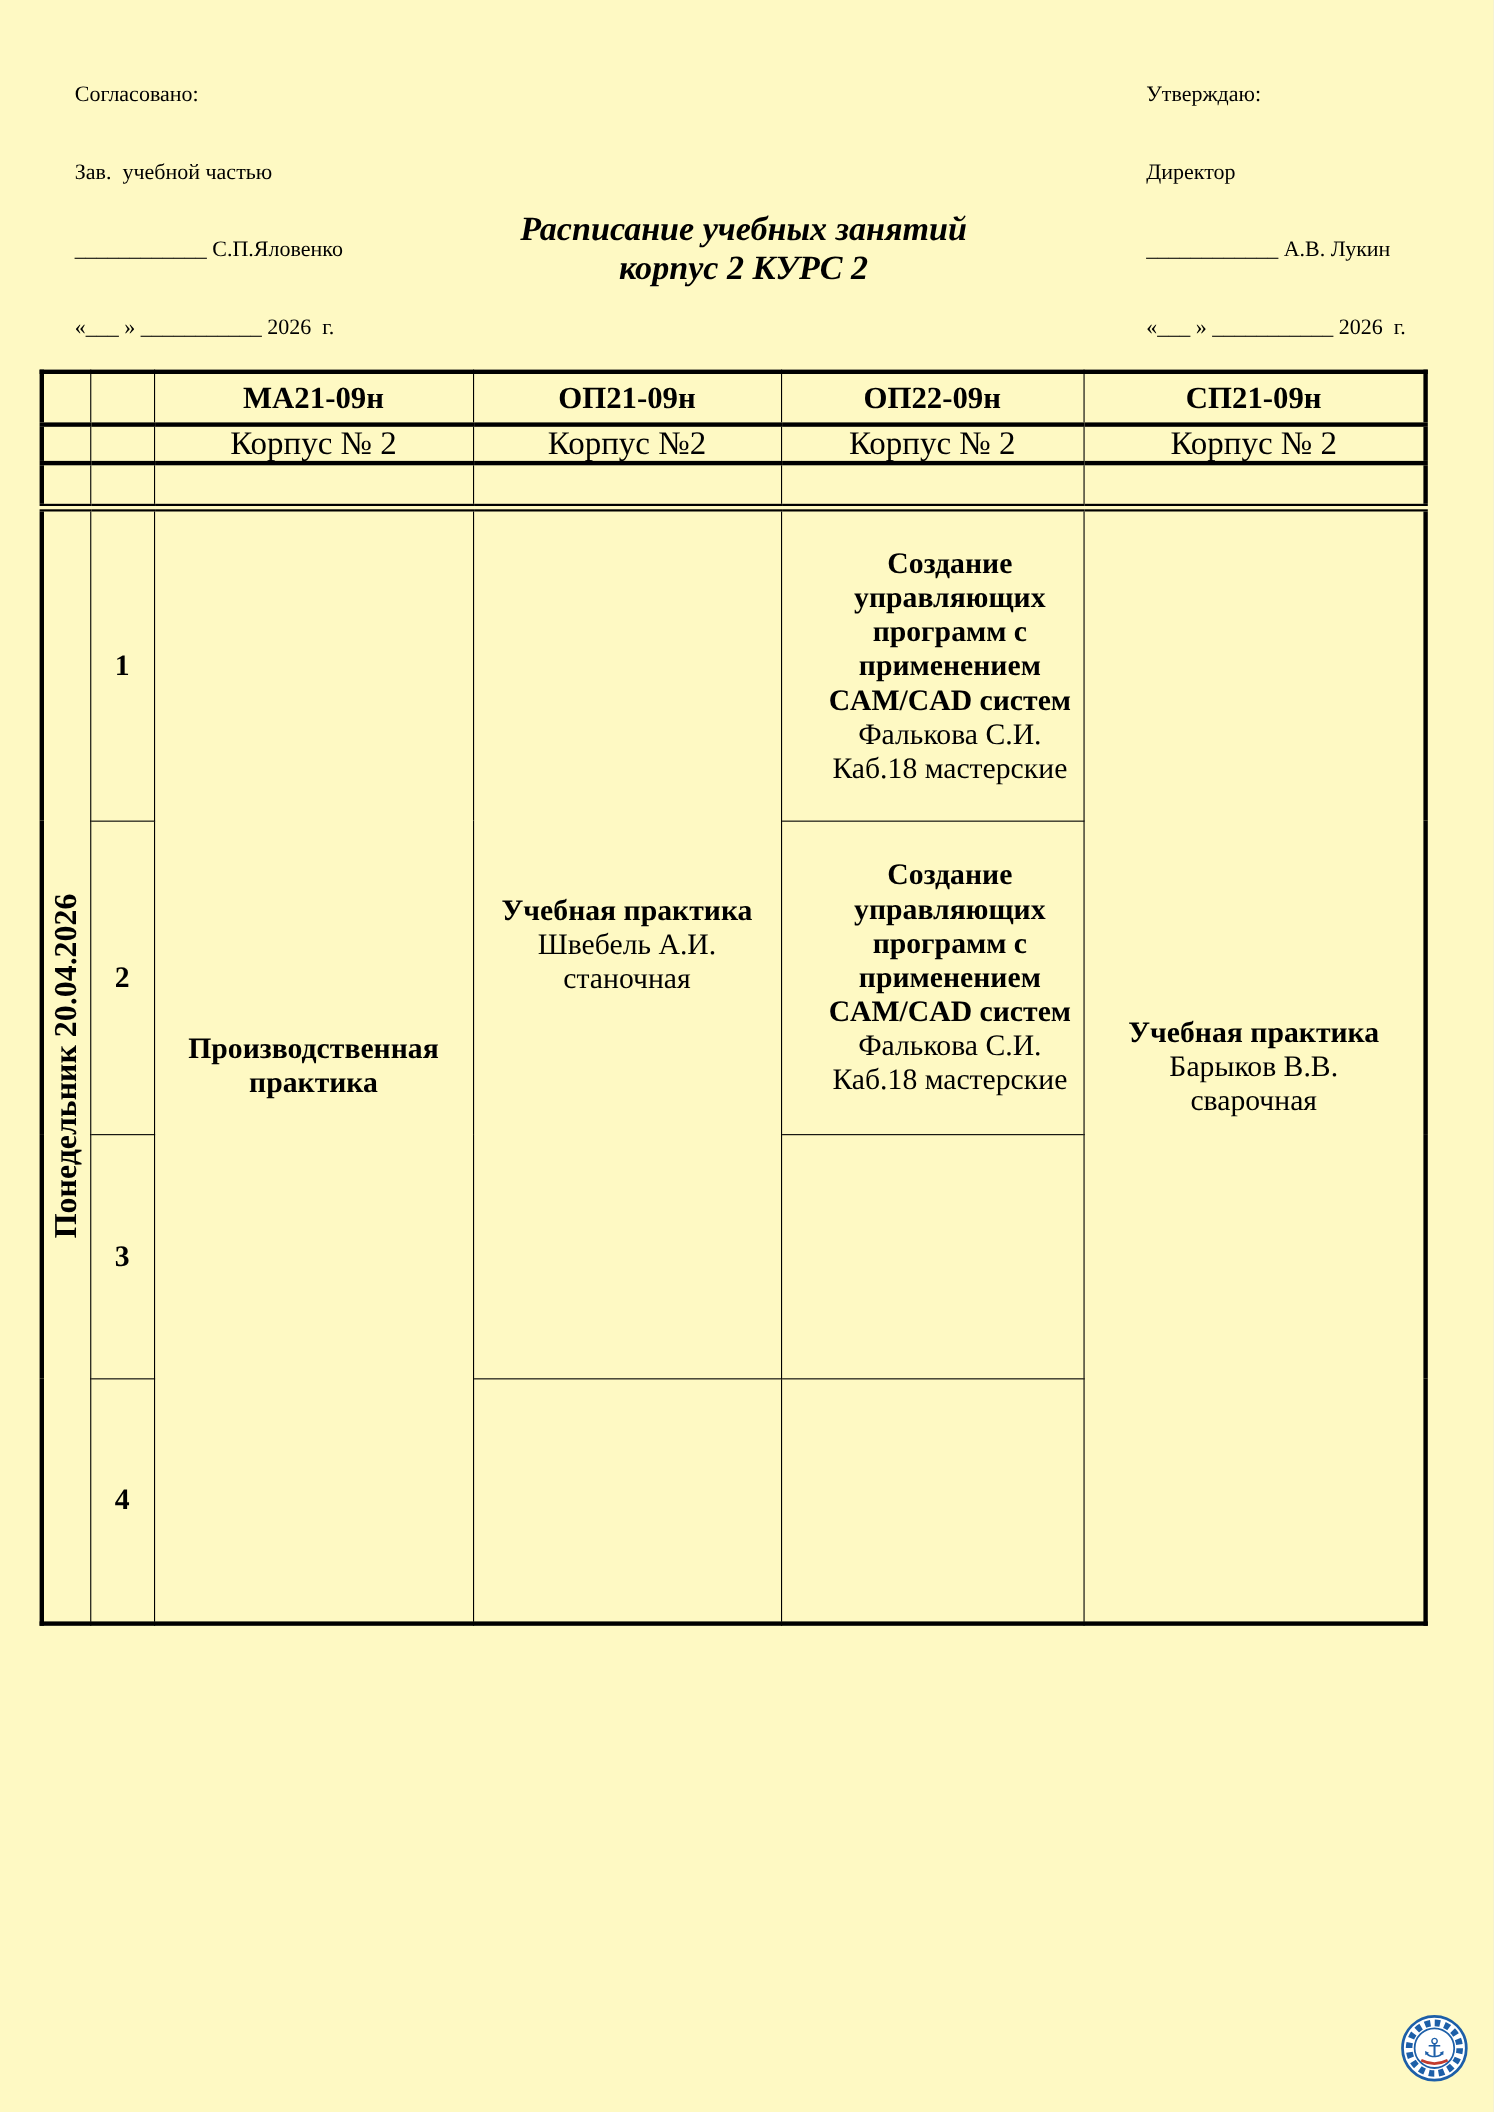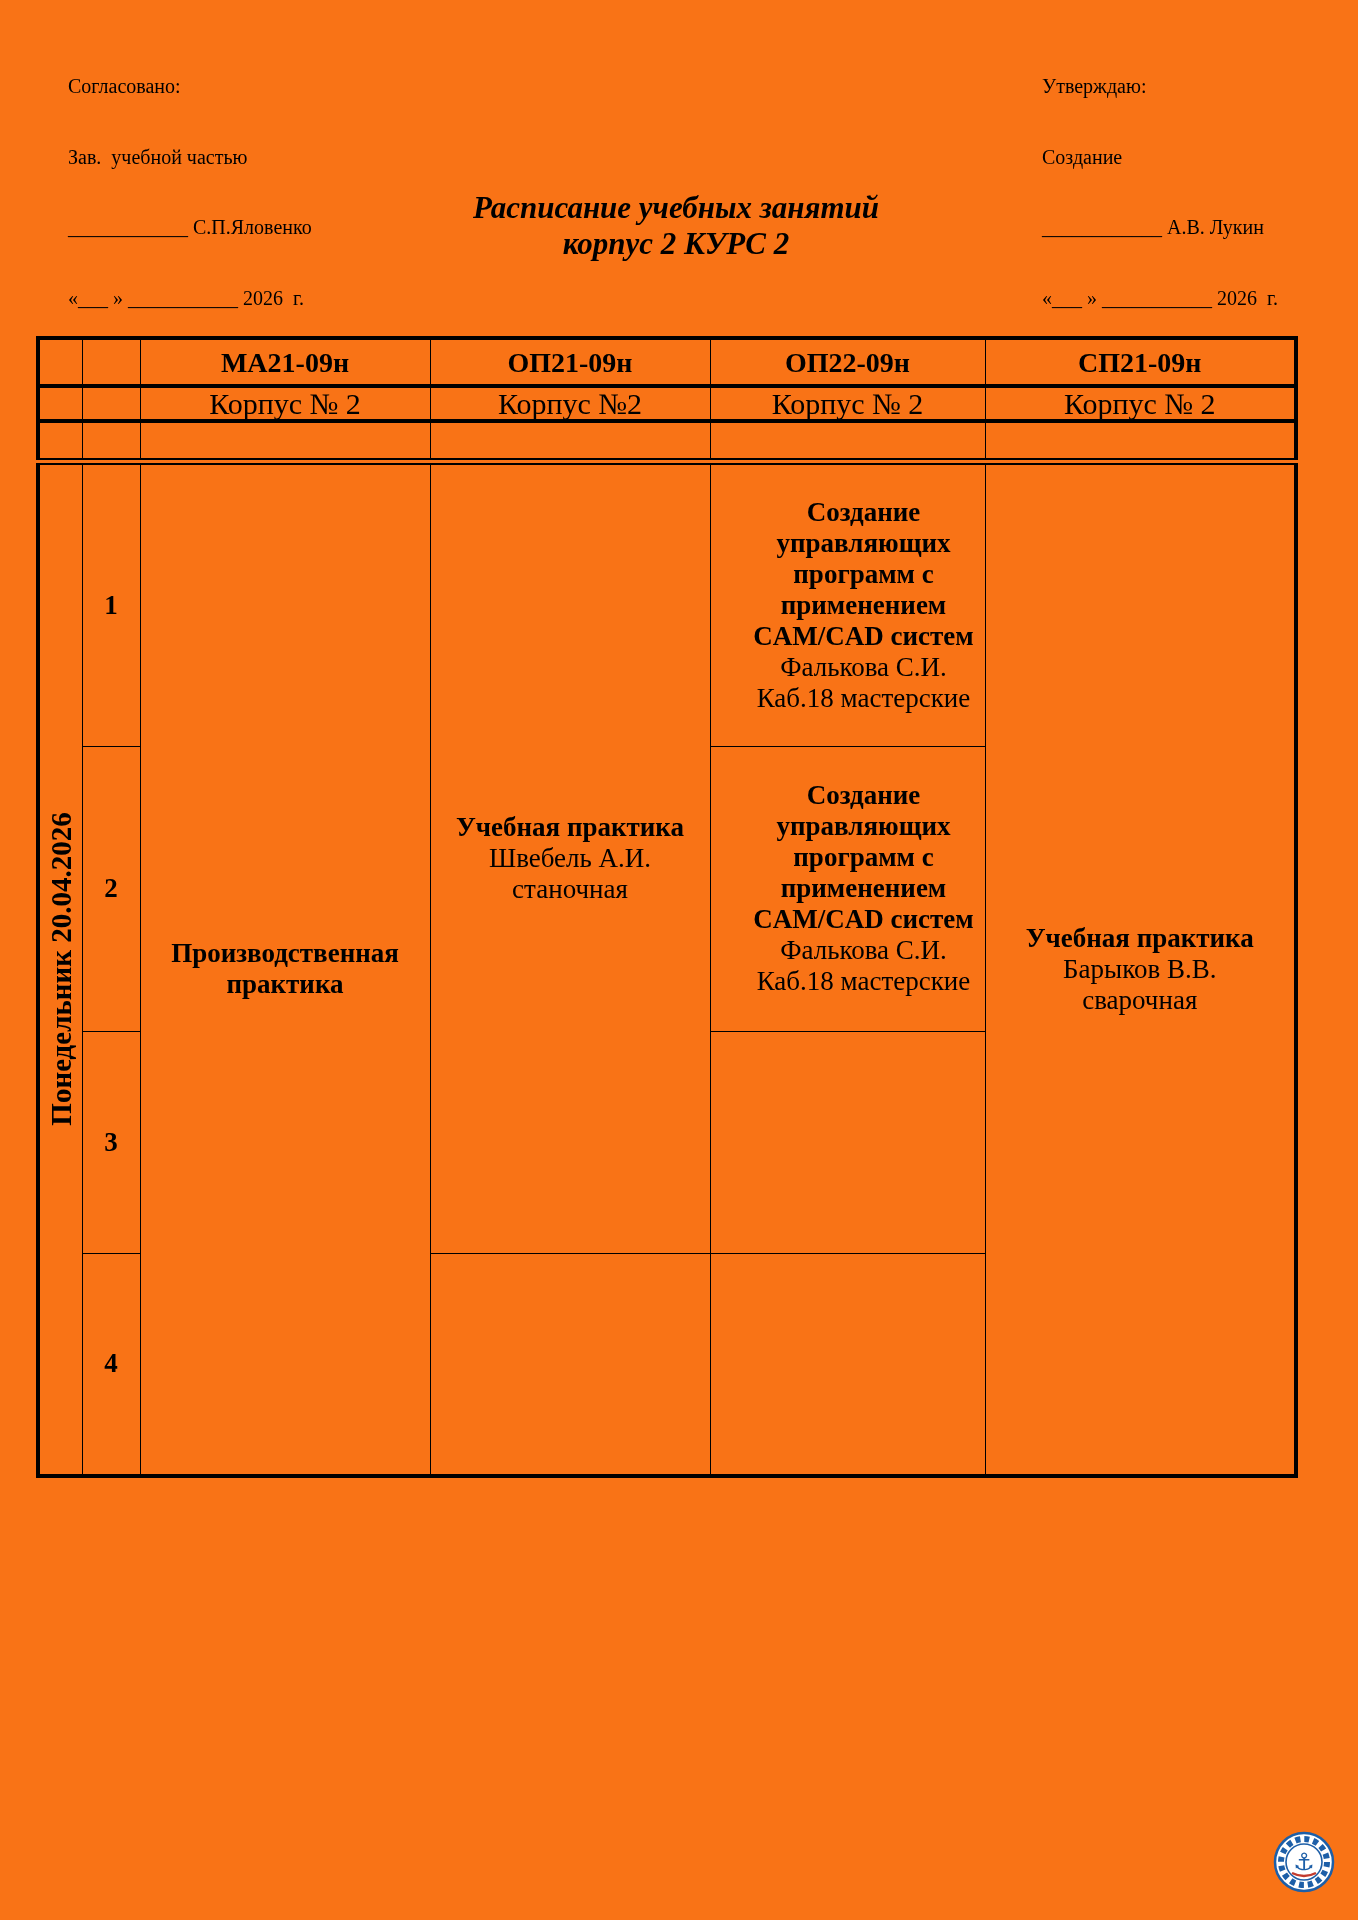--- a/index.html
+++ b/index.html
@@ -1,19 +1,19 @@
 <!DOCTYPE html>
 <html><head>
 <meta charset="utf-8">
 <style>
   html,body{margin:0;padding:0;background:#e8e8e8;}
   #page{
     position:relative;
     width:1358px;height:1920px;
-    background:#f97316;
+    background:#fef9c3;
     font-family:"Liberation Serif","DejaVu Serif",serif;
     color:#000;
     overflow:hidden;
   }
   
   .approval{
     position:absolute;top:28px;
     font-size:20px;line-height:23.5px;
     white-space:pre-wrap;
   }
@@ -84,21 +84,21 @@
 
   <div class="approval left">
     <div>Согласовано:</div>
     <div>Зав.  учебной частью</div>
     <div>____________ С.П.Яловенко</div>
     <div>«___ » ___________ 2026  г.</div>
   </div>
 
   <div class="approval right">
     <div>Утверждаю:</div>
-    <div>Создание</div>
+    <div>Директор</div>
     <div>____________ А.В. Лукин</div>
     <div>«___ » ___________ 2026  г.</div>
   </div>
 
   <div class="title-block">
     <div>Расписание учебных занятий</div>
     <div>корпус 2 КУРС 2</div>
   </div>
 
   <table class="sched">

